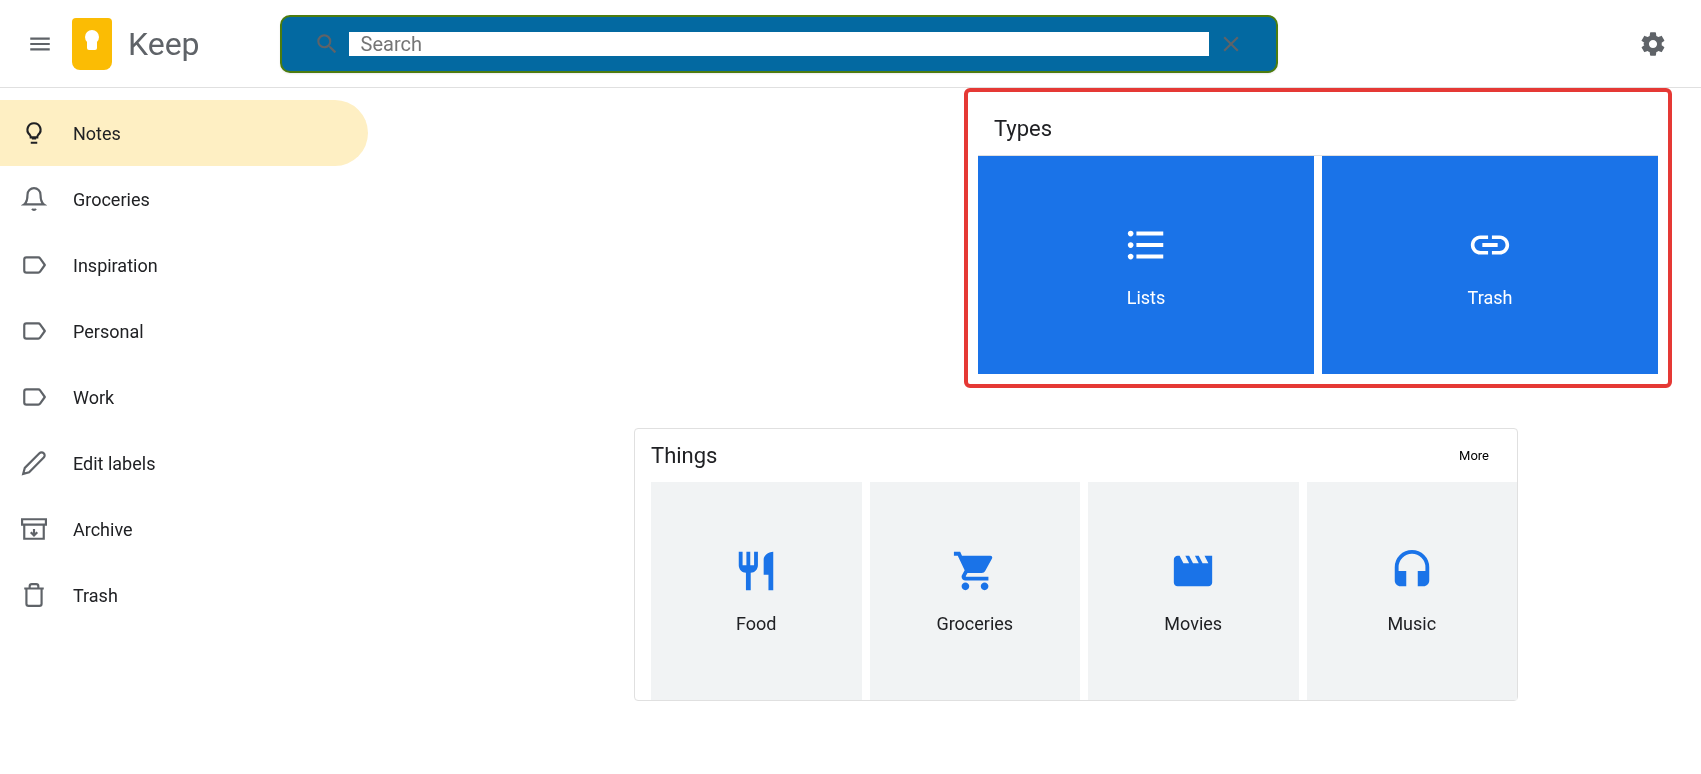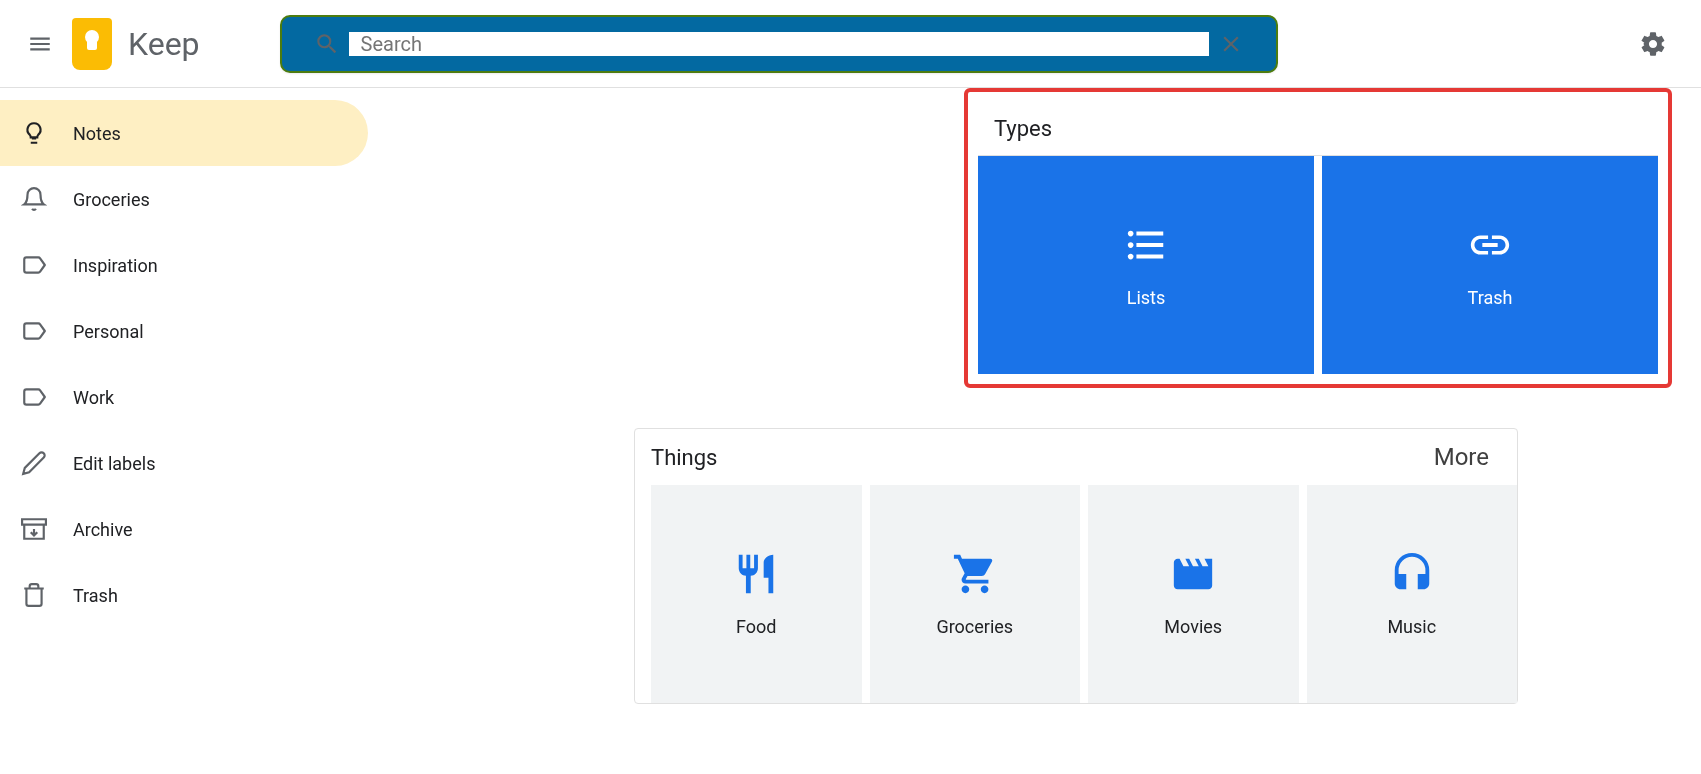--- a/index.html
+++ b/index.html
@@ -26,21 +26,21 @@
     .nav-item.active { background: #feefc3; }
     .nav-icon { width: 28px; height: 28px; display: flex; align-items: center; justify-content: center; color: #5f6368; }
     .nav-item.active .nav-icon { color: #202124; }
     .nav-label { font-size: 18px; color: #202124; font-weight: 400; }
 
     .main { flex: 1; padding: 24px 48px; position: relative; }
     .panel-outline { border: 4px solid #e53935; border-radius: 6px; padding: 10px; width: 708px; margin-left: 0; position: absolute; top: 0; left: 596px; background: #fff; }
     .panel-outline .panel-inner { border-top: 1px solid #e0e0e0; }
     .panel-header { display: flex; align-items: center; justify-content: space-between; padding: 14px 16px; }
     .panel-title { font-size: 22px; font-weight: 400; color: #202124; }
-    .panel-more { font-size: 24px; color: #404040; cursor: pointer; padding-right: 12px; }
+    .panel-more { font-size: 13px; color: #000000; cursor: pointer; padding-right: 12px; }
 
     .tile-row { display: flex; gap: 8px; }
     .tile { flex: 1; height: 218px; display: flex; flex-direction: column; align-items: center; justify-content: center; gap: 20px; cursor: pointer; }
     .tile.blue { background: #1a73e8; color: #fff; }
     .tile.gray { background: #f1f3f4; color: #202124; }
     .tile-icon { height: 44px; display: flex; align-items: center; justify-content: center; }
     .tile-label { font-size: 18px; }
 
     .things-wrapper { margin-top: 316px; margin-left: 218px; width: 884px; border: 1px solid #e0e0e0; border-radius: 4px; text-align: right; }
     .things-wrapper .tile-row { padding: 0; margin-left: 16px; }

